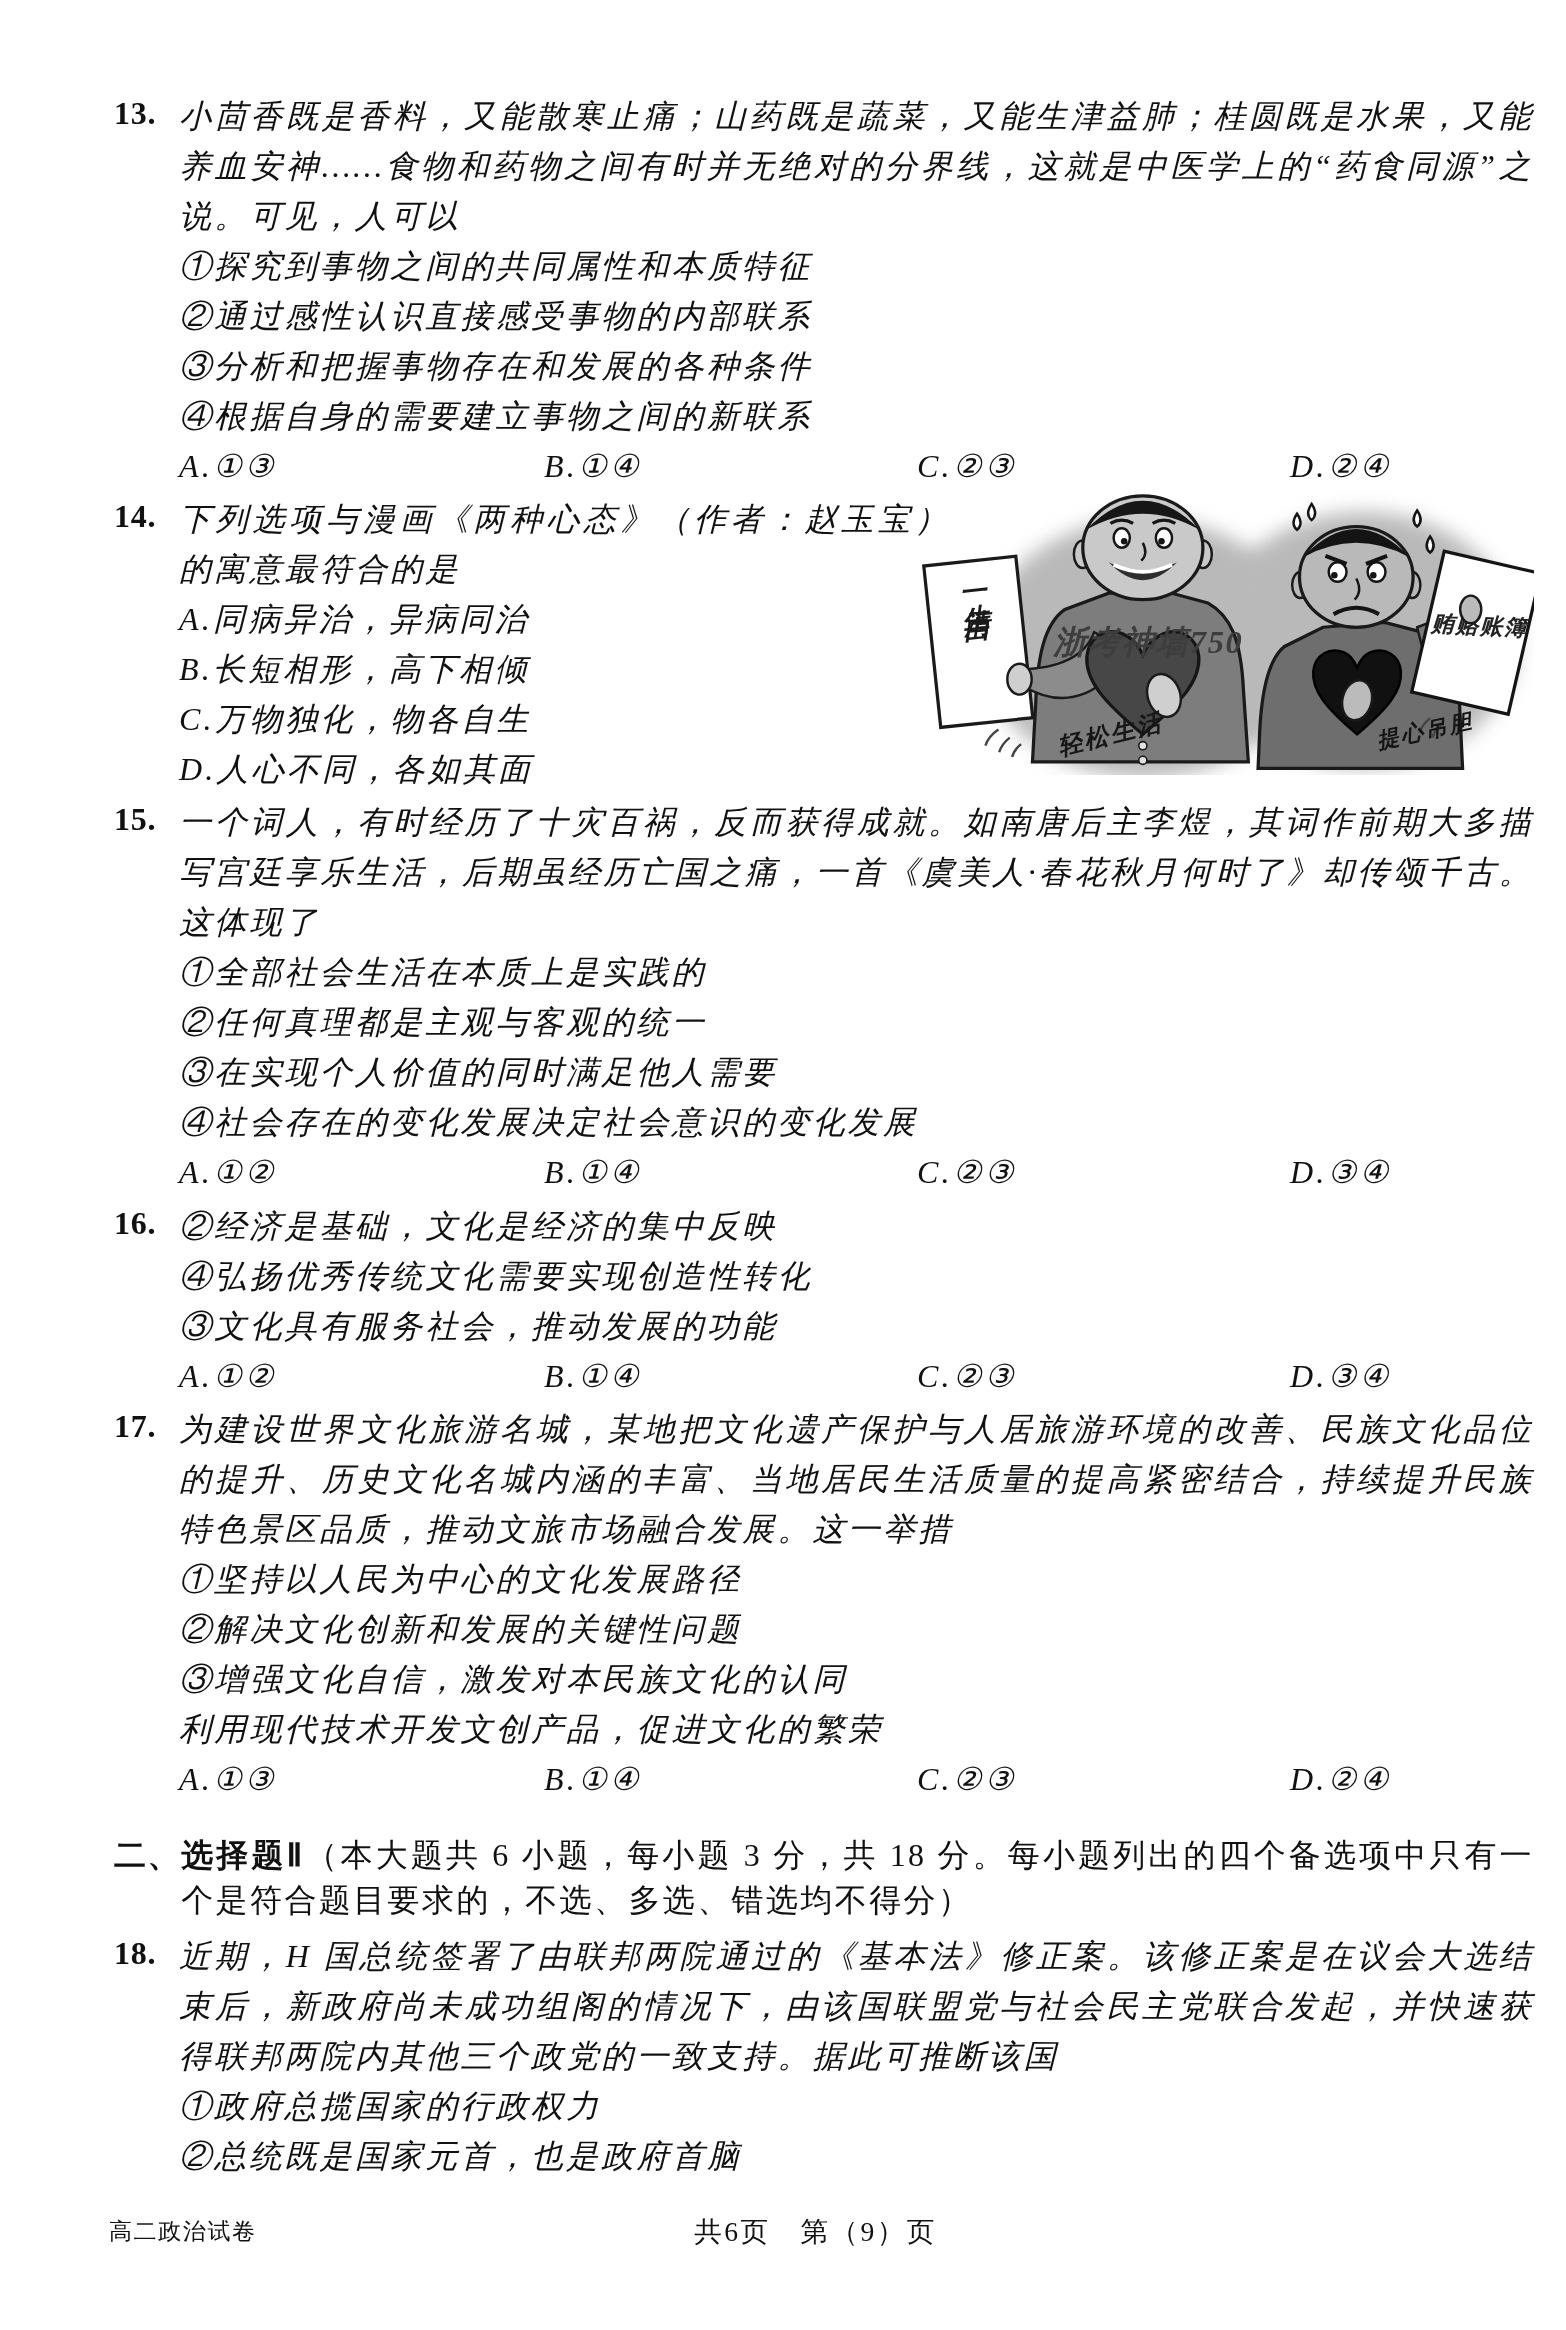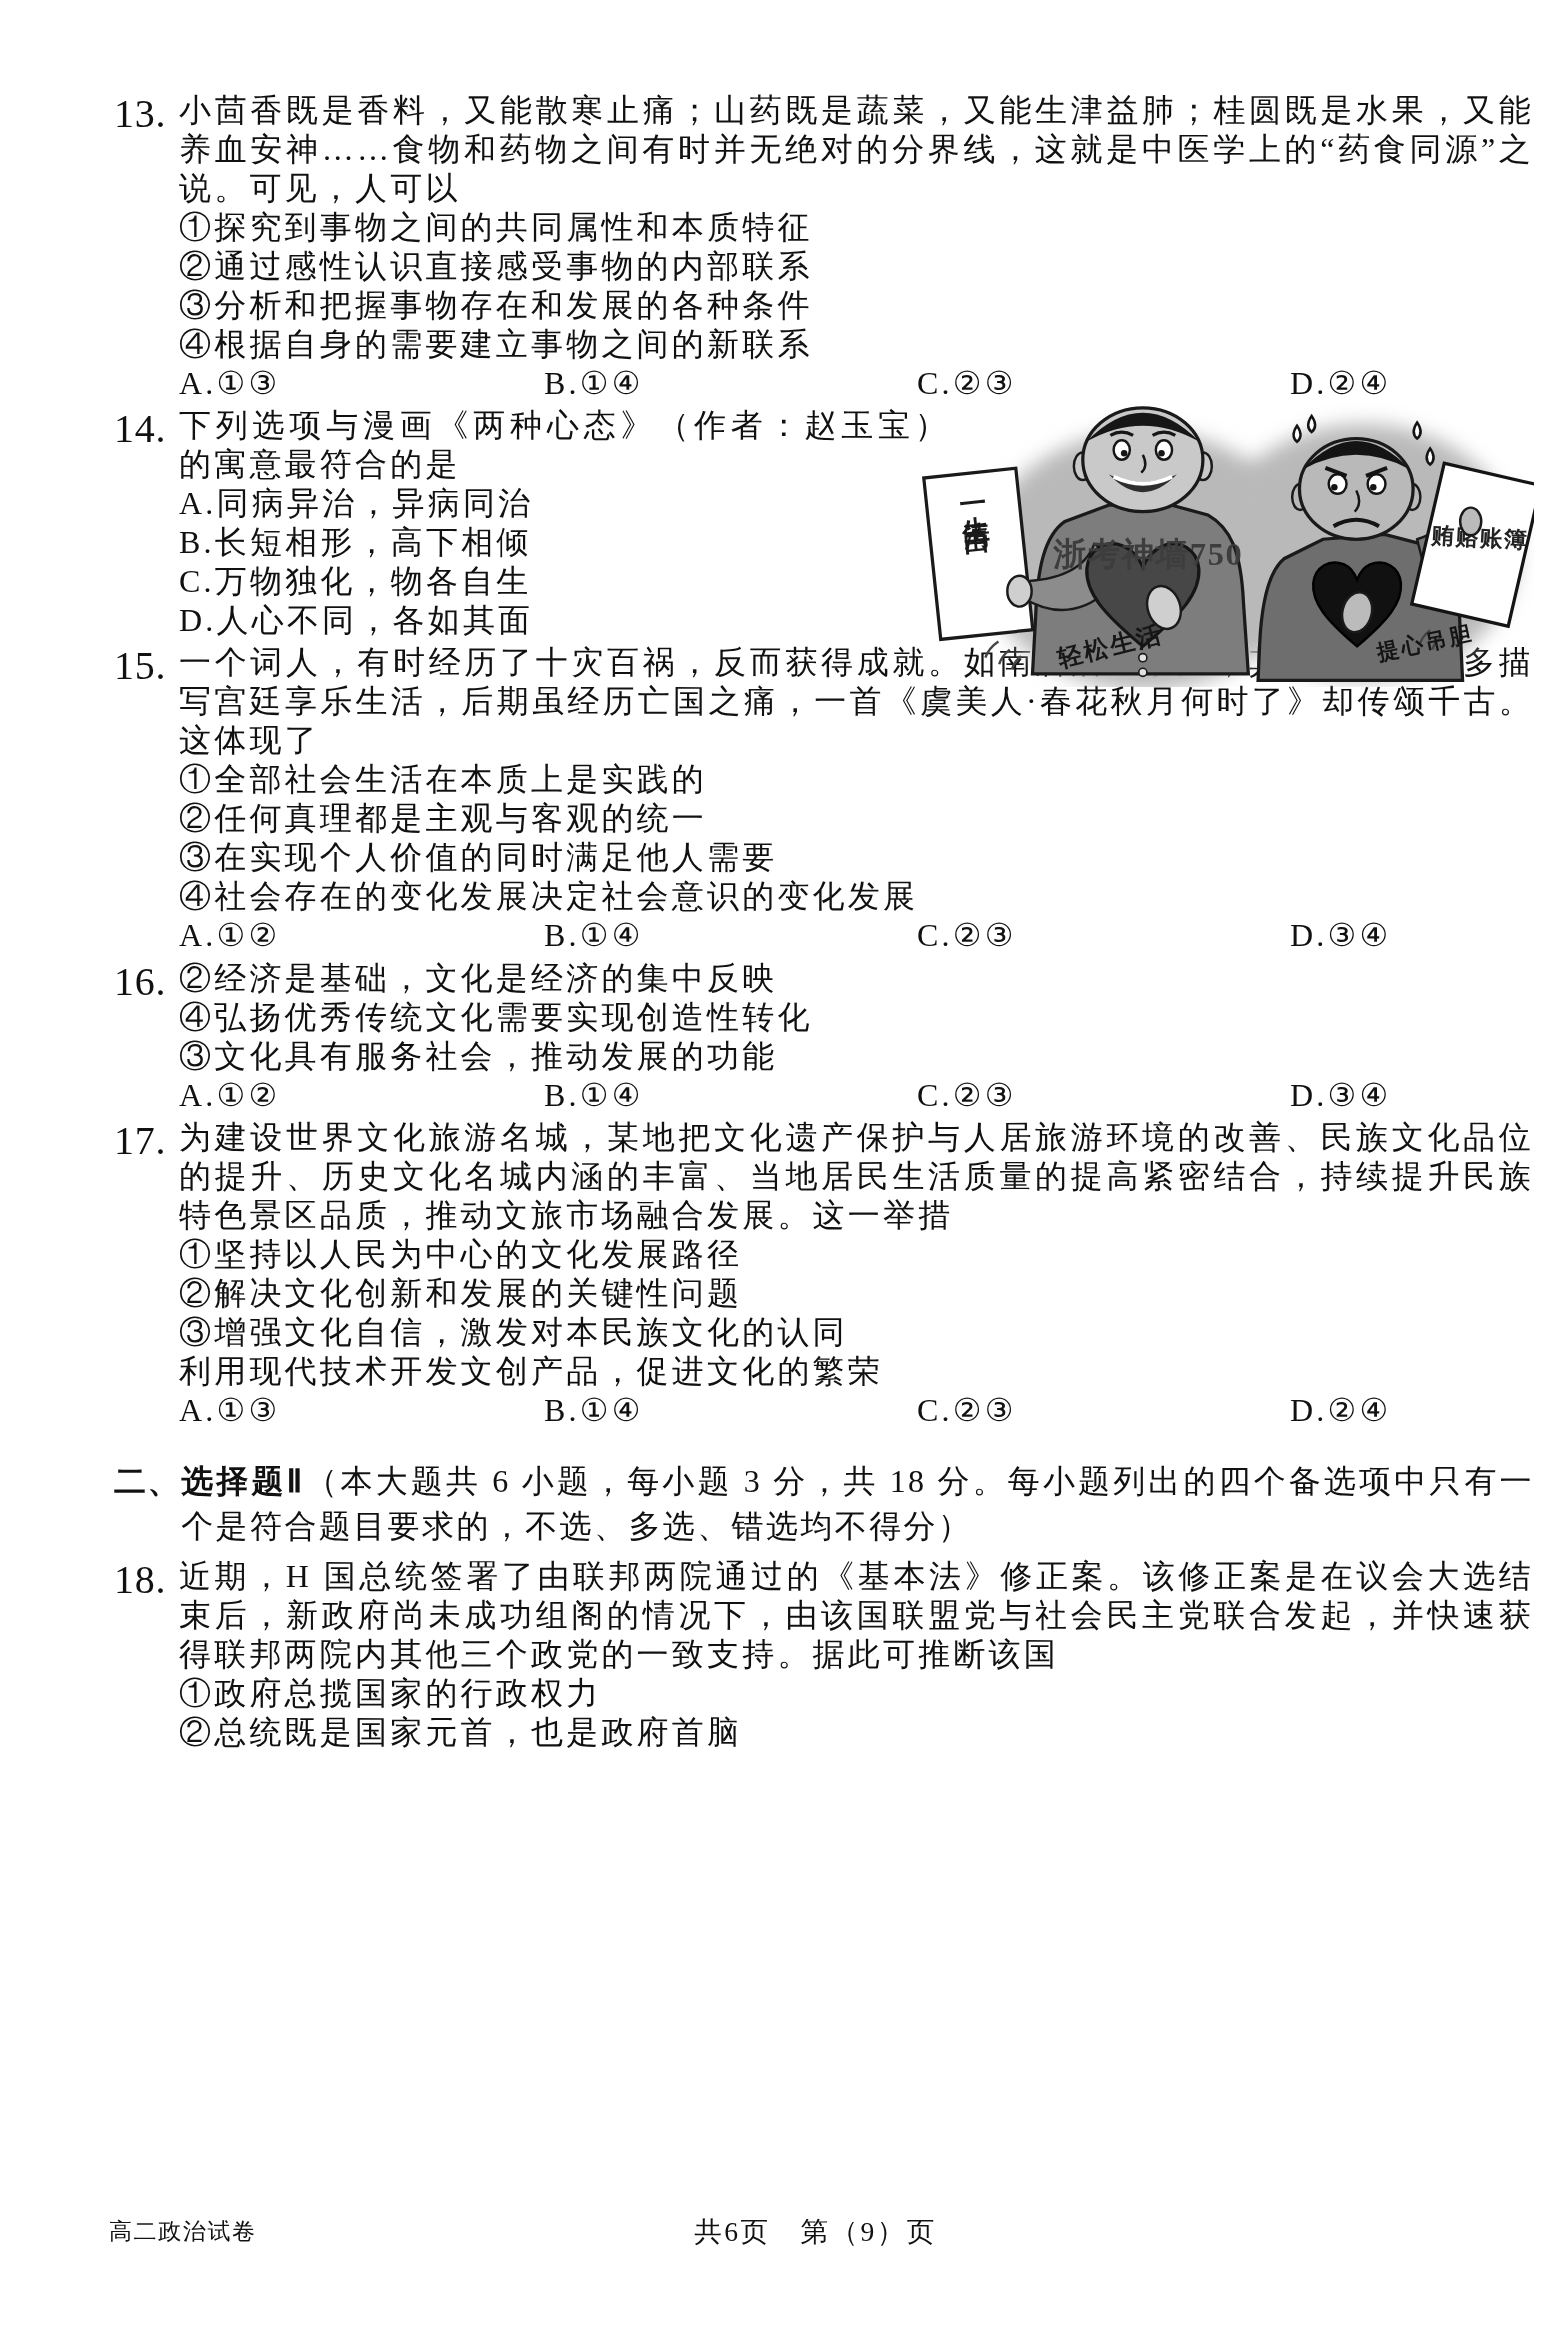--- a/index.html
+++ b/index.html
@@ -11,28 +11,30 @@
     color:#111;
     overflow:hidden;
   }
   .content{
     position:absolute;
     left:114px;top:91px;right:32px;
   }
   .question{display:flex;margin-bottom:3.2px;}
   .qnum{
     flex:0 0 65px;
-    font-size:40px;line-height:45px;
+    font-size:32px;line-height:45px;
     letter-spacing:0.8px;
+    font-weight:bold;
   }
   .qbody{
     flex:1;
-    font-size:32px;line-height:39px;
+    font-size:32px;line-height:50px;
     letter-spacing:3.2px;
     text-align:justify;
+    font-style:italic;
   }
   .stem{text-align:justify;}
   .item{text-align:left;}
   .opts{
     display:grid;
     grid-template-columns:365px 373px 373px 1fr;
     text-align:left;
   }
   .q14-body{position:relative;}
   .q14-text{width:771px;}

